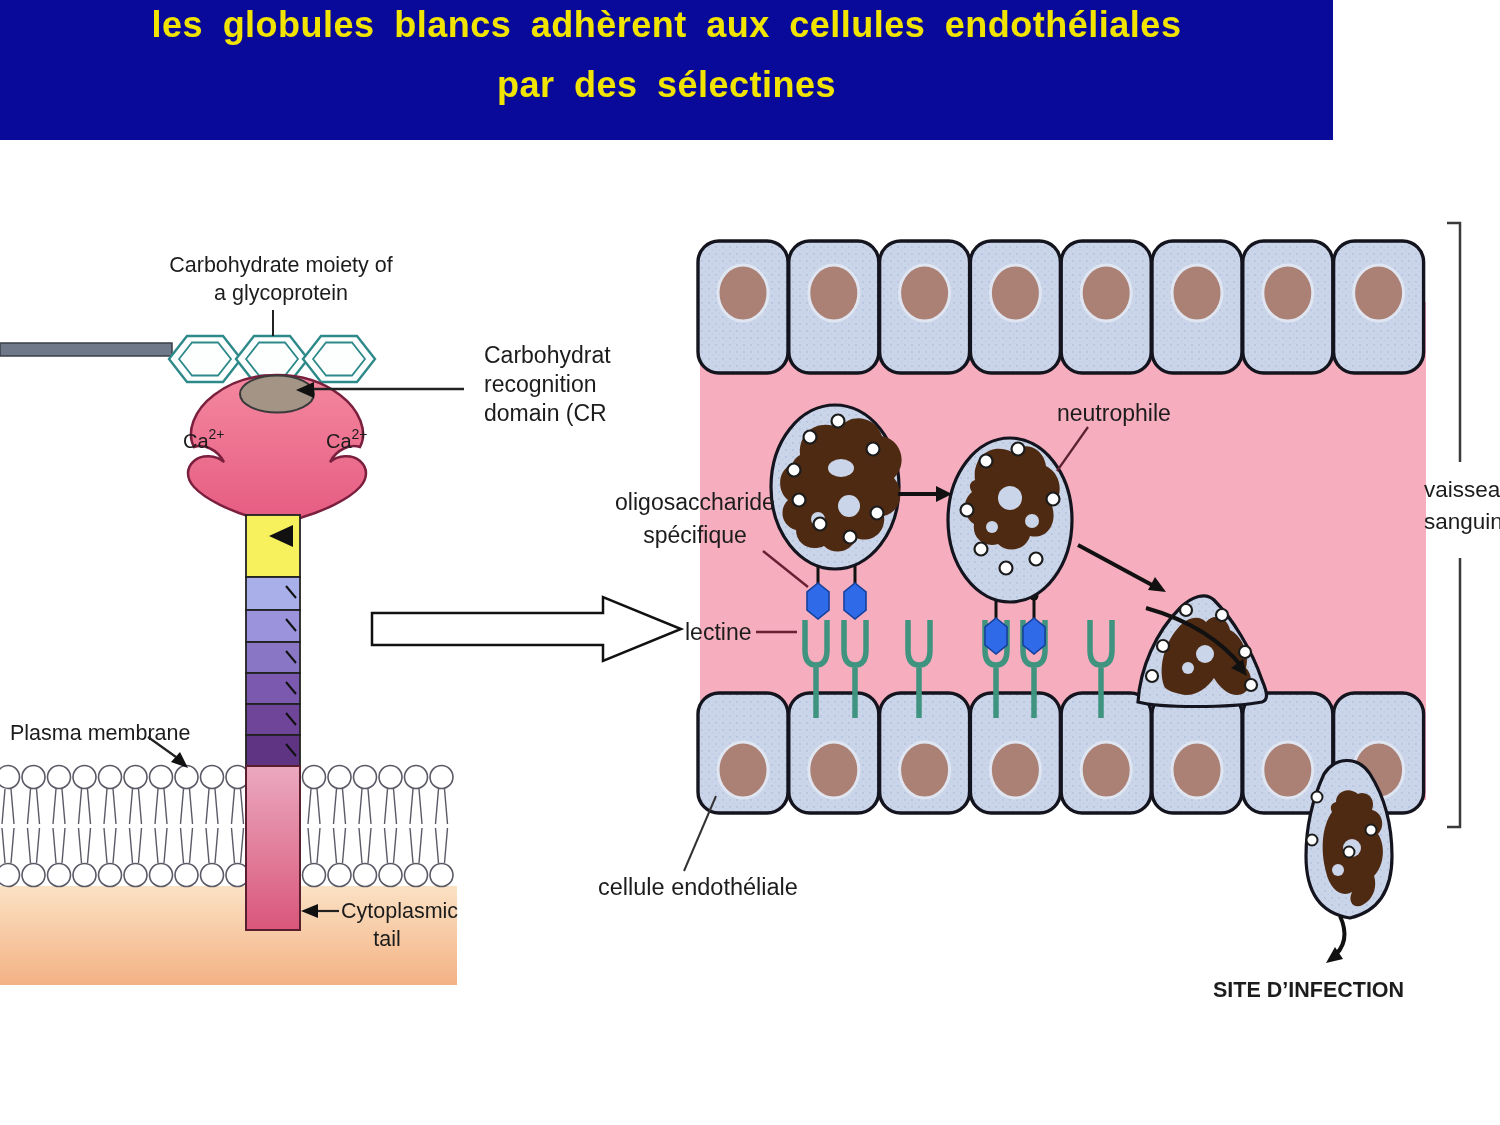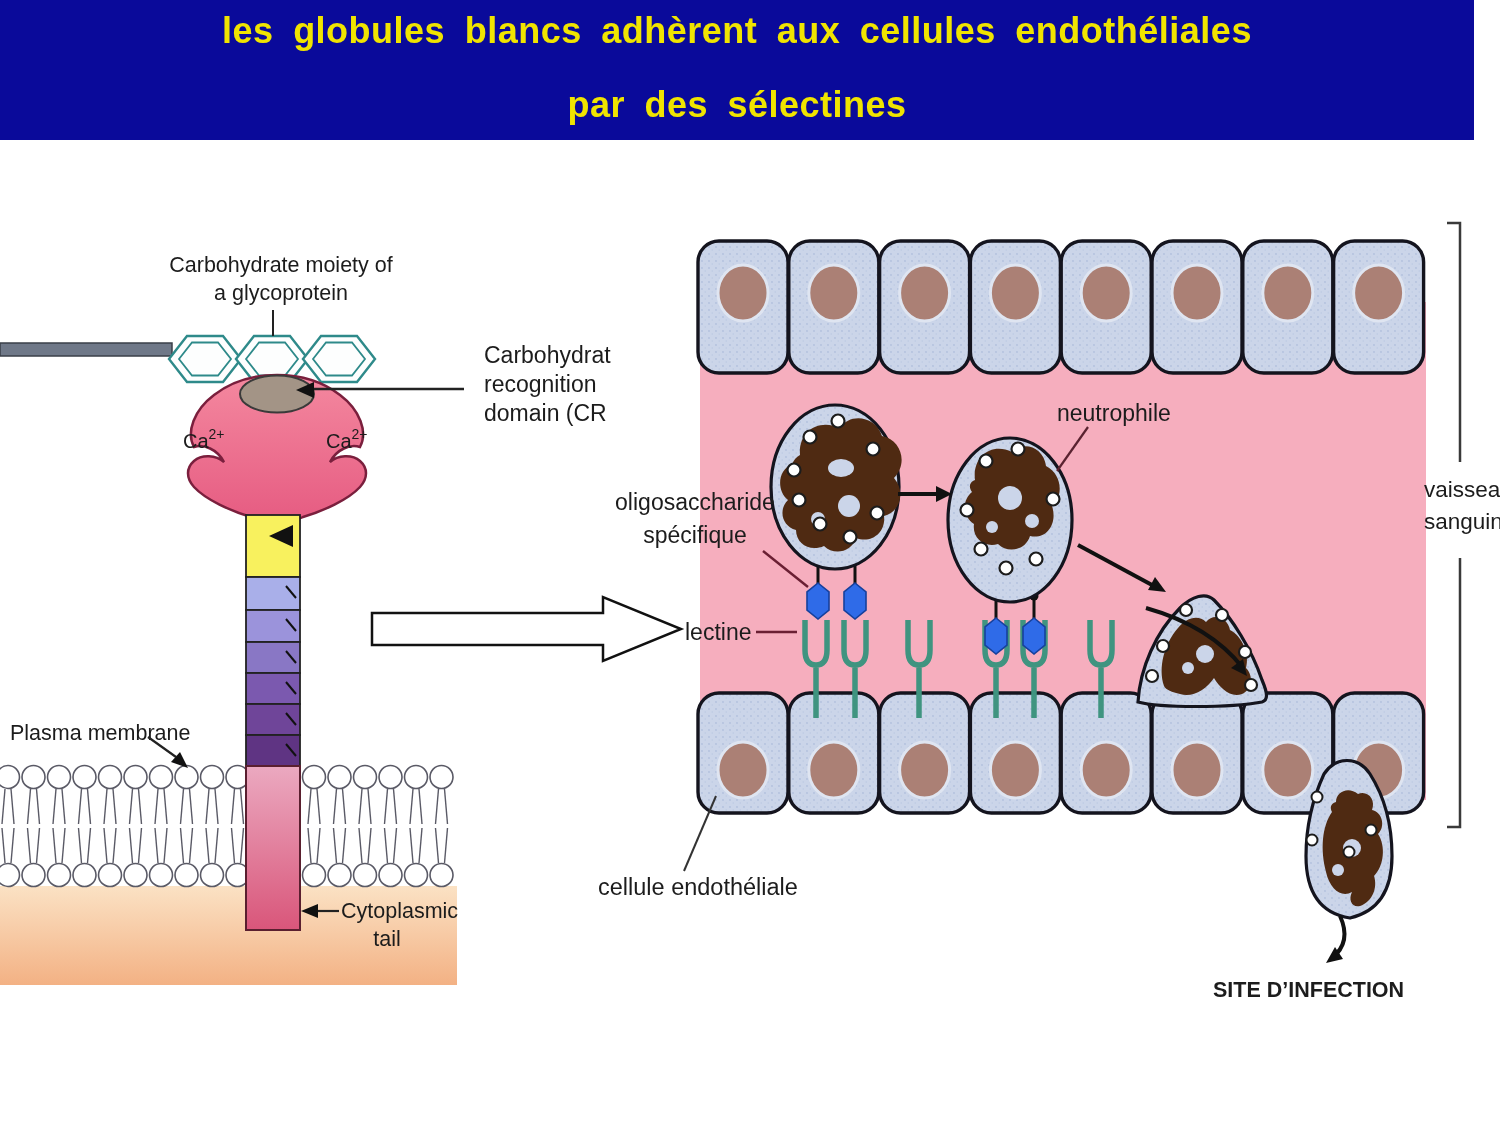--- a/index.html
+++ b/index.html
@@ -1,25 +1,25 @@
 <!DOCTYPE html>
 <html><head>
 <meta charset="utf-8">
 <style>
   html,body{margin:0;padding:0;width:1500px;height:1125px;background:#ffffff;overflow:hidden;}
   .banner{
-    width:1474px;height:140px;background:#0a0a9a;
+    width:1333px;height:140px;background:#0a0a9a;
     display:flex;flex-direction:column;align-items:center;justify-content:flex-start;
-    padding-top:6px;box-sizing:border-box;
+    box-sizing:border-box;
   }
   .banner .t1,.banner .t2{
     font-family:"Liberation Sans",sans-serif;font-weight:bold;font-size:36px;
     color:#f0e400;line-height:50px;word-spacing:9px;letter-spacing:0.5px;
   }
-  .banner .t2{margin-top:24px;}
+  .banner .t2{margin-top:10px;}
   svg{display:block;}
   text{font-family:"Liberation Sans",sans-serif;fill:#1c1c1c;}
 </style>
 </head>
 <body>
 
 <div class="banner">
   <div class="t1">les globules blancs adhèrent aux cellules endothéliales</div>
   <div class="t2">par des sélectines</div>
 </div>

